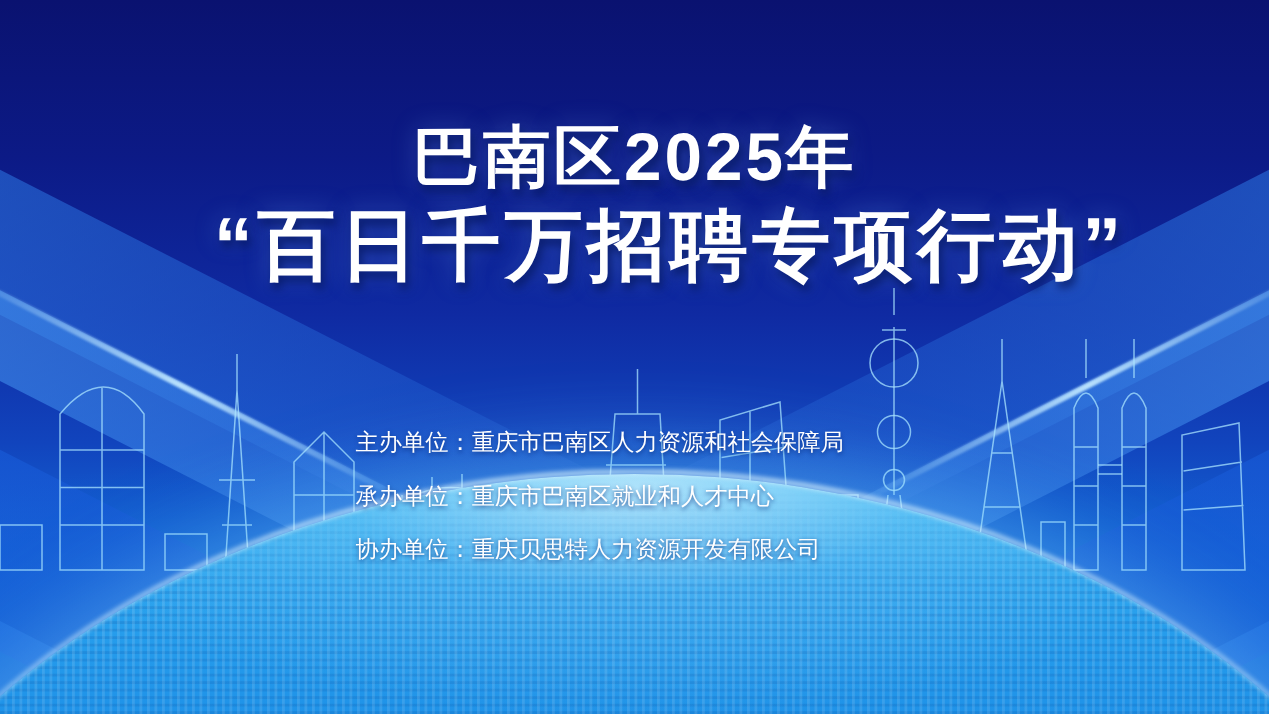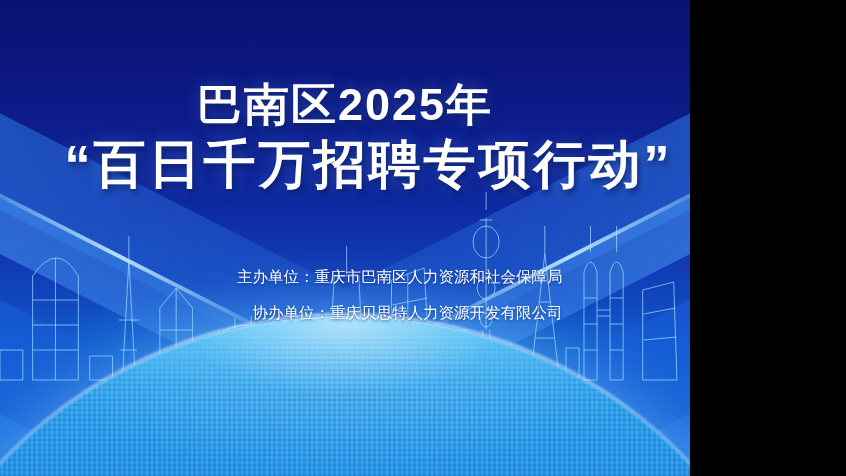--- a/index.html
+++ b/index.html
@@ -1,17 +1,17 @@
 <!DOCTYPE html>
 <html><head>
 <meta charset="utf-8">
 <style>
   html,body{margin:0;padding:0;background:#000;}
   .stage{
-    position:relative;width:690px;height:476px;overflow:hidden;
+    position:relative;width:846px;height:476px;overflow:hidden;
     font-family:"Liberation Sans","DejaVu Sans",sans-serif;
     background:
       radial-gradient(ellipse 120% 70% at 50% 108%, #2fb3ef 0%, #1f8ee4 18%, #0f5fd0 42%, rgba(13,50,170,0) 70%),
       linear-gradient(180deg,#0a1270 0%,#0c1a86 22%,#0f2aa2 44%,#1144bd 62%,#1569d8 78%,#1a8ee6 92%,#1f86db 100%);
   }
   .layer{position:absolute;inset:0;}
   .clip{position:absolute;inset:0;overflow:hidden;}
 
   
   .beam{position:absolute;transform-origin:0 0;}
@@ -61,21 +61,21 @@
 
   
   .titlewrap{position:absolute;left:0;right:0;top:82px;text-align:center;}
   .t1,.t2{
     color:#ffffff;font-weight:bold;line-height:1.02;white-space:nowrap;
     text-shadow:2px 4px 6px rgba(4,22,92,.75), 0 0 16px rgba(120,180,255,.35);
   }
   .t1{font-size:45px;letter-spacing:2px;}
   .t2{font-size:52px;letter-spacing:3px;margin-top:10px;padding-left:47px;}
 
-  .orgs{position:absolute;left:237px;top:269px;text-align:right;}
+  .orgs{position:absolute;left:237px;top:288px;}
   .org{
     color:#ffffff;font-size:15.5px;line-height:1;white-space:nowrap;
     margin-bottom:20px;text-shadow:0 1px 3px rgba(8,40,120,.75);
   }
   .org:last-child{margin-bottom:5px;}
 </style>
 </head>
 <body>
 
 <div class="stage">
@@ -155,16 +155,17 @@
   <div class="globe-rim"></div>
   <div class="globe-rays"></div>
 
   <div class="titlewrap">
     <div class="t1">巴南区2025年</div>
     <div class="t2">“百日千万招聘专项行动”</div>
   </div>
 
   <div class="orgs">
     <div class="org">主办单位：重庆市巴南区人力资源和社会保障局</div>
+    <div class="org">承办单位：重庆市巴南区就业和人才中心</div>
     <div class="org">协办单位：重庆贝思特人力资源开发有限公司</div>
   </div>
 
 </div>
 
 </body></html>

